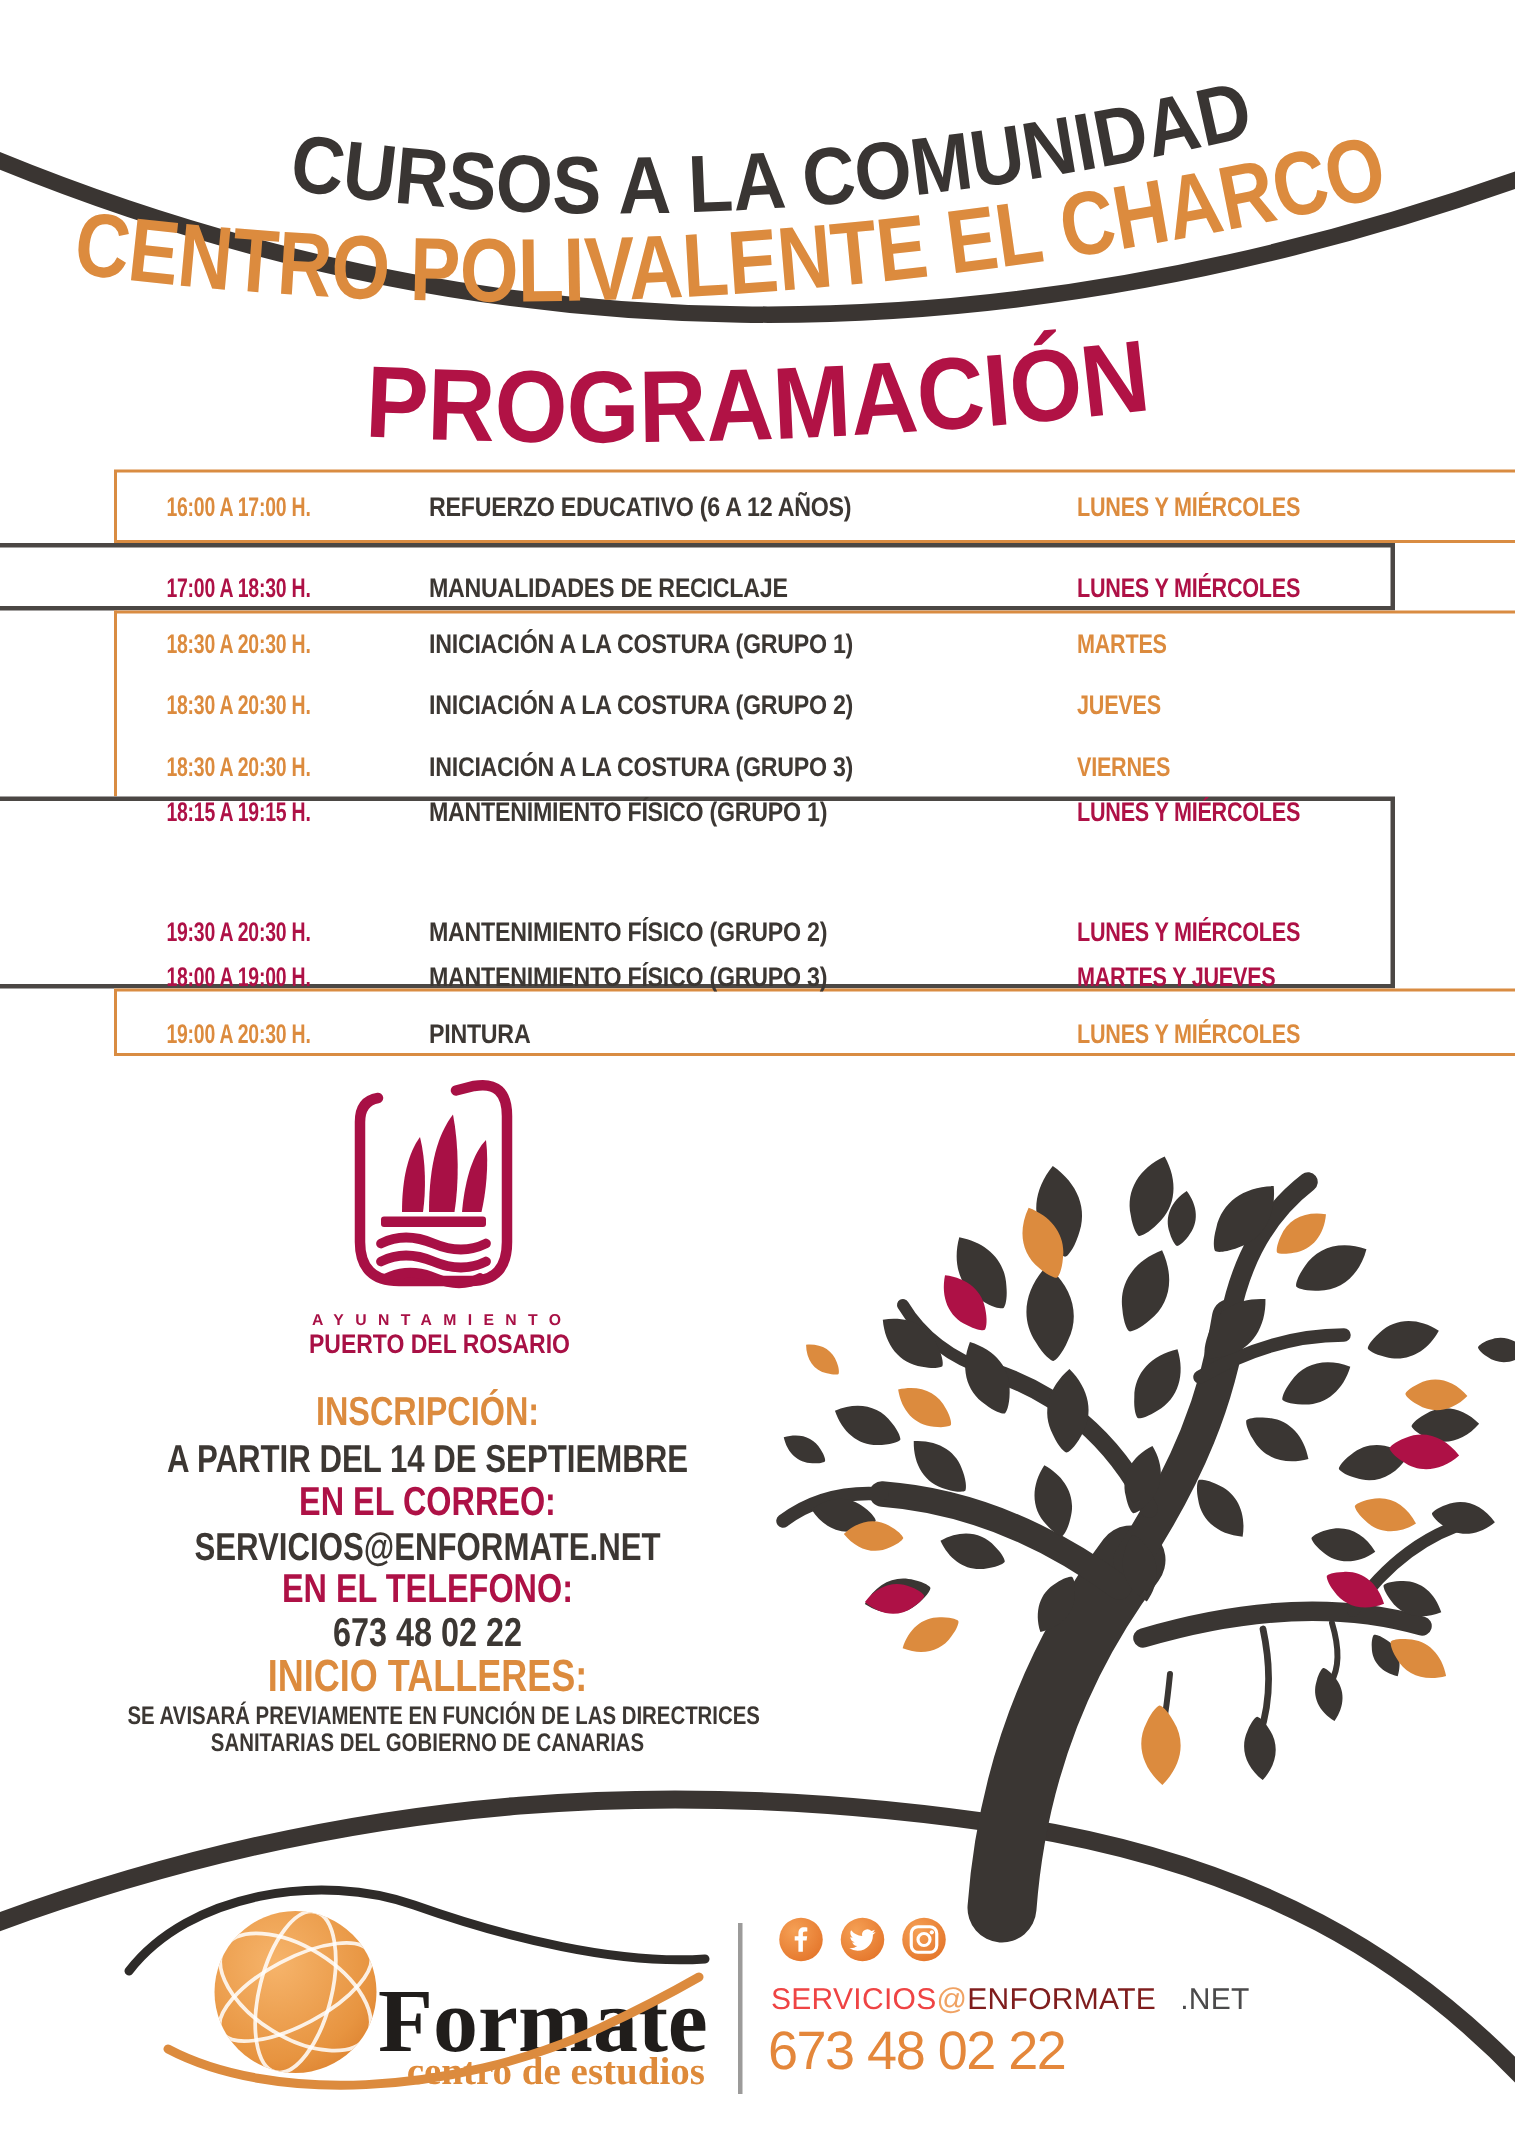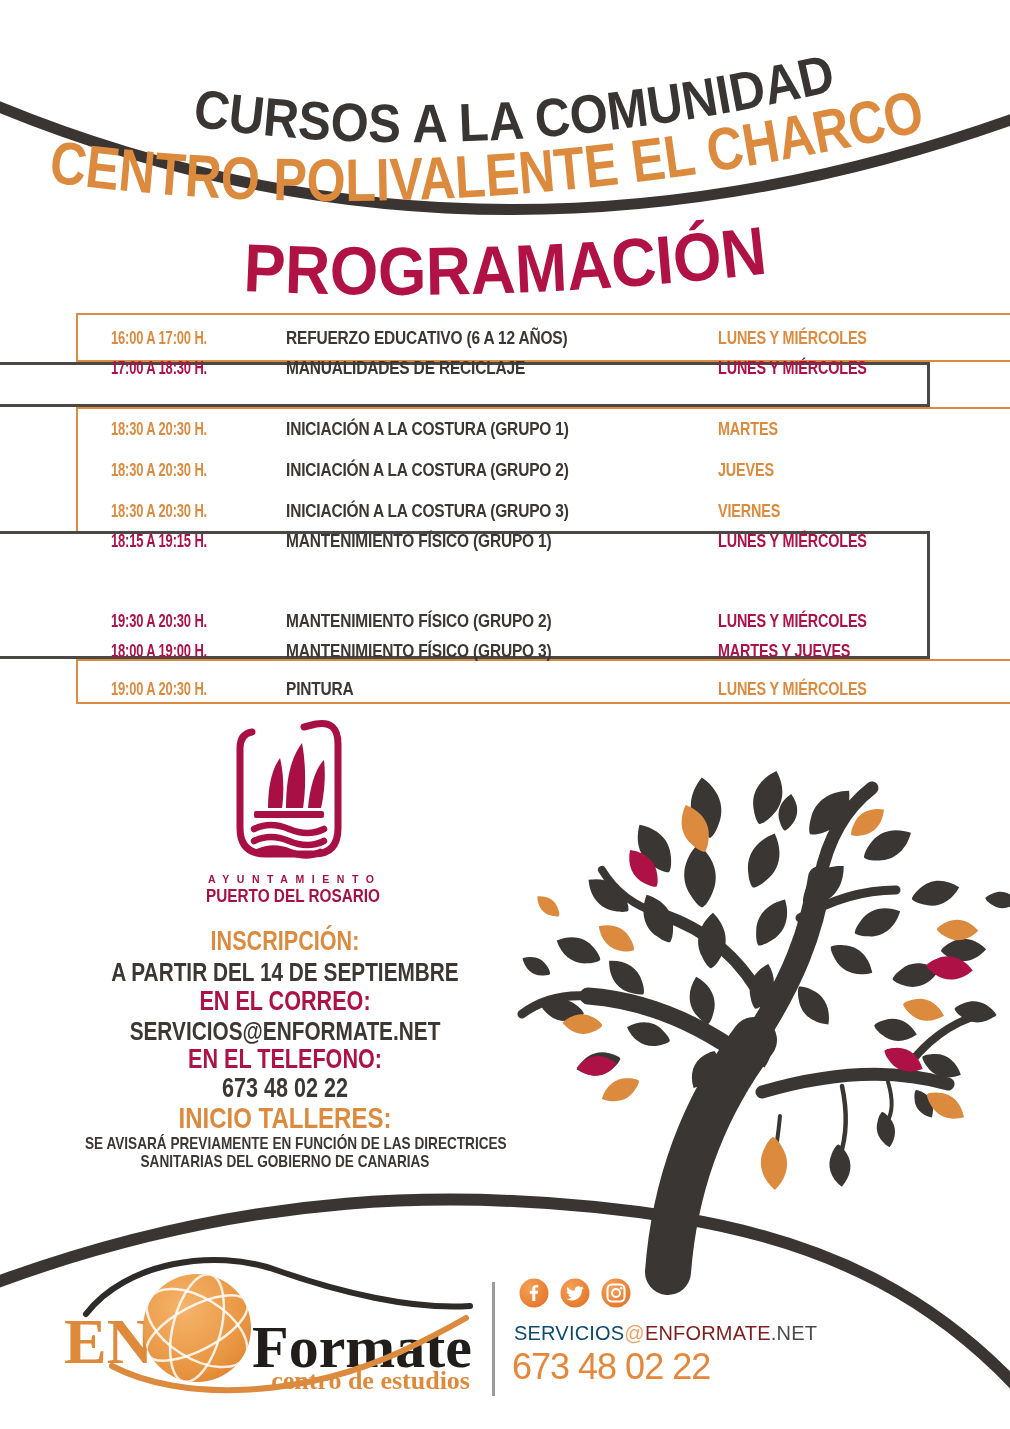--- a/index.html
+++ b/index.html
@@ -165,21 +165,21 @@
     <div class="grp gray" style="left:-6px;top:362px;width:936px;height:45px;"></div>
     <div class="grp orange" style="left:76px;top:407px;width:940px;height:124px;border-bottom:0;"></div>
     <div class="grp gray" style="left:-6px;top:531px;width:936px;height:128px;"></div>
     <div class="grp orange" style="left:76px;top:659px;width:940px;height:45px;"></div>
 
     <div class="srow" style="top:323px">
       <span class="cell time c-orange">16:00 A 17:00 H.</span>
       <span class="cell act c-dark">REFUERZO EDUCATIVO (6 A 12 AÑOS)</span>
       <span class="cell days c-orange">LUNES Y MIÉRCOLES</span>
     </div>
-    <div class="srow" style="top:353px">
+    <div class="srow" style="top:377px">
       <span class="cell time c-crimson">17:00 A 18:30 H.</span>
       <span class="cell act c-dark">MANUALIDADES DE RECICLAJE</span>
       <span class="cell days c-crimson">LUNES Y MIÉRCOLES</span>
     </div>
     <div class="srow" style="top:414px">
       <span class="cell time c-orange">18:30 A 20:30 H.</span>
       <span class="cell act c-dark">INICIACIÓN A LA COSTURA (GRUPO 1)</span>
       <span class="cell days c-orange">MARTES</span>
     </div>
     <div class="srow" style="top:455px">
@@ -219,21 +219,20 @@
     <div class="insc c-dark" style="top:957px;font-size:26px;">A PARTIR DEL 14 DE SEPTIEMBRE</div>
     <div class="insc c-crimson" style="top:986px;font-size:27px;">EN EL CORREO:</div>
     <div class="insc c-dark" style="top:1016px;font-size:26px;">SERVICIOS@ENFORMATE.NET</div>
     <div class="insc c-crimson" style="top:1044px;font-size:27px;">EN EL TELEFONO:</div>
     <div class="insc c-dark" style="top:1073px;font-size:27px;">673 48 02 22</div>
     <div class="insc c-orange" style="top:1101px;font-size:30px;">INICIO TALLERES:</div>
     <div class="insc c-dark" style="top:1134px;font-size:17px;">SE AVISARÁ PREVIAMENTE EN FUNCIÓN DE LAS DIRECTRICES</div>
     <div class="insc c-dark" style="top:1152px;font-size:17px;">SANITARIAS DEL GOBIERNO DE CANARIAS</div>
   </div>
 
-  <div class="brandtxt" style="left:64px;top:1305px;font-size:64px;font-weight:700;color:#DE8A3A;">EN</div>
   <div class="brandtxt" style="left:252px;top:1313px;font-size:60px;font-weight:700;color:#201D1B;">Formate</div>
   <div class="brandtxt" style="left:250px;top:1366px;width:220px;text-align:right;font-size:26px;font-weight:700;color:#DE8A3A;">centro de estudios</div>
 
   <svg id="brand-globe" width="1010" height="1429" viewBox="0 0 1010 1429" style="z-index:5;">
     <defs>
       <radialGradient id="gGlobe" cx="38%" cy="32%" r="85%">
         <stop offset="0%" stop-color="#F6B46B"></stop>
           <stop offset="70%" stop-color="#E79440"></stop>
           <stop offset="100%" stop-color="#D87B2A"></stop>
       </radialGradient>
@@ -249,17 +248,17 @@
         <ellipse cx="197" cy="1328" rx="24" ry="55" transform="rotate(14 197 1328)"></ellipse>
       </g>
     </g>
     <path d="M 86,1314 C 126,1262 214,1248 276,1270 C 338,1292 412,1310 470,1306" fill="none" stroke="#2E2B29" stroke-width="6" stroke-linecap="round"></path>
     <path d="M 112,1366 C 180,1402 300,1398 400,1352 C 430,1338 452,1326 466,1318" fill="none" stroke="#DC8B3E" stroke-width="6" stroke-linecap="round"></path>
   </svg>
 
   <div id="footer-divider"></div>
 
   <div class="contact" style="left:514px;top:1322px;font-size:20px;font-weight:400;letter-spacing:0.2px;">
-    <span style="color:#0c4a6e;">SERVICIOS</span><span style="color:#F0A263;">@</span><span style="color:#7f1d1d;">ENFORMATE</span><span style="color:#4B4A4B;">.NET</span>
+    <span style="color:#ef4444;">SERVICIOS</span><span style="color:#F0A263;">@</span><span style="color:#7f1d1d;">ENFORMATE</span><span style="color:#4B4A4B;margin-left:16px;">.NET</span>
   </div>
   <div class="contact" style="left:512px;top:1346px;font-size:36px;font-weight:400;letter-spacing:-1px;color:#E4873B;">673 48 02 22</div>
 
 </div>
 
 </body></html>

